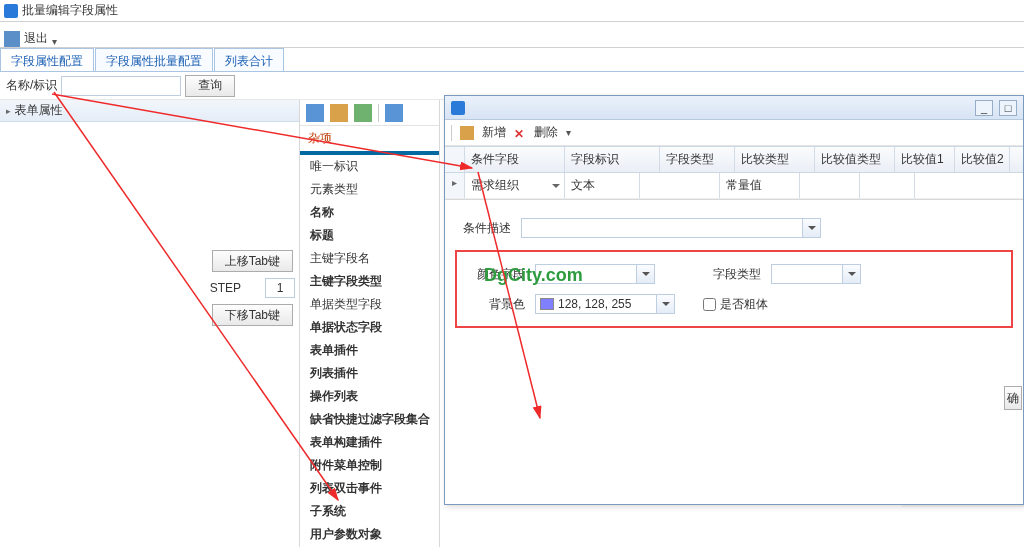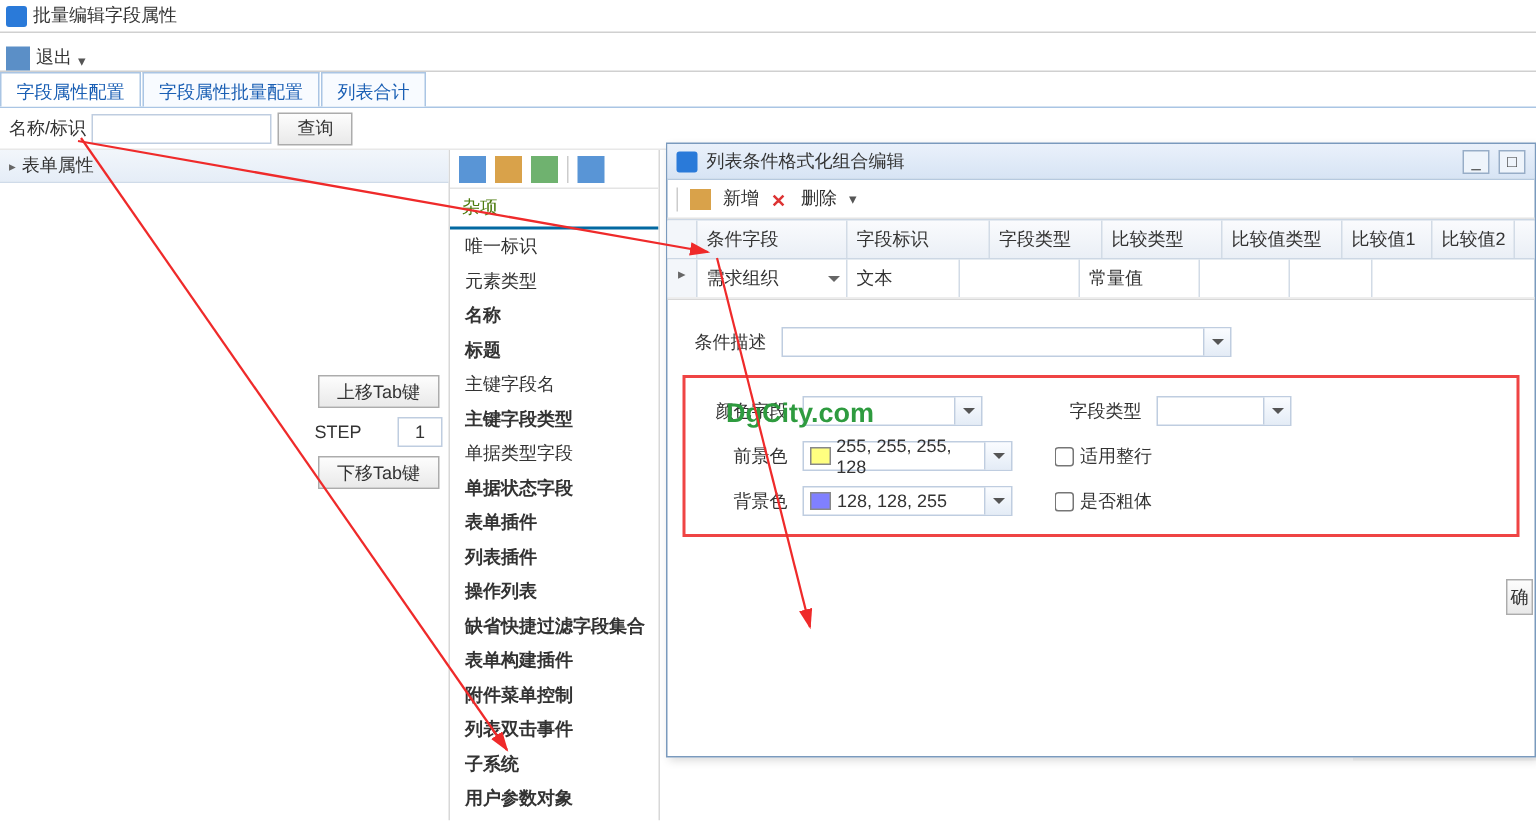--- a/index.html
+++ b/index.html
@@ -21,21 +21,21 @@
 .tree-header .caret{font-size:9px;color:#666;margin-right:4px}
 .tab-buttons{position:absolute;right:4px;top:150px;display:flex;flex-direction:column;gap:6px;align-items:center}
 .step-row{display:flex;align-items:center;gap:24px}
 .step-row input{width:30px;height:20px;border:1px solid #bfcde0;text-align:center}
 .mid{width:140px;border-right:1px solid #d8d8d8;overflow:hidden}
 .mid-tb{height:26px;display:flex;align-items:center;gap:6px;padding:0 6px;border-bottom:1px solid #e4e4e4}
 .mid-tb .ticon{width:18px;height:18px;background:#d9a24a;display:inline-block}
 .mid-tb .ticon.b{background:#5995d6}
 .mid-tb .ticon.c{background:#6fb26f}
 .mid-tb .sep{width:1px;height:18px;background:#ccc}
-.group-hdr{padding:4px 8px;color:#4d7c0f;border-bottom:2px solid #0369a1}
+.group-hdr{padding:4px 8px;color:#c2410c;border-bottom:4px solid #0369a1}
 .plist{display:flex;flex-direction:column}
 .pitem{padding:3px 10px;cursor:pointer;white-space:nowrap}
 .pitem.bold{font-weight:700}
 .dialog{position:absolute;left:444px;top:95px;width:580px;height:410px;border:1px solid #7a9abd;background:#fff;box-shadow:2px 2px 6px rgba(0,0,0,.15)}
 .dlg-title{height:24px;background:linear-gradient(#eaf1fb,#d7e4f4);display:flex;align-items:center;padding:0 6px;gap:6px;border-bottom:1px solid #b6c9de}
 .dlg-spacer{flex:1}
 .dlg-close,.dlg-min{width:18px;height:16px;border:1px solid #97adc7;background:#eef4fb;text-align:center;line-height:14px;cursor:pointer;font-size:11px}
 .dlg-tb{height:26px;display:flex;align-items:center;padding:0 6px;gap:8px;border-bottom:1px solid #e4e4e4}
 .dlg-tb .sep{width:1px;height:16px;background:#ccc}
 .add-ico{width:14px;height:14px;background:#d9a24a;display:inline-block}
@@ -141,21 +141,20 @@
   </div>
 
   <div class="right">
     <div class="status">etadata.BarElement.Ba</div>
   </div>
 </div>
 
 <div class="dialog">
   <div class="dlg-title">
     <span class="app-icon"></span>
-    <span>列表条件格式化组合编辑</span>
     <span class="dlg-spacer"></span>
     <span class="dlg-min">_</span>
     <span class="dlg-close">□</span>
   </div>
   <div class="dlg-tb">
     <span class="sep"></span>
     <span class="add-ico"></span>
     <span>新增</span>
     <span class="del-ico">✕</span>
     <span>删除</span>
@@ -197,32 +196,20 @@
         <div class="combo2">
             <div class="dd-btn"></div>
           </div>
         <span style="width:30px"></span>
         <span class="flabel">字段类型</span>
         <div class="combo2" style="width:90px">
             <div class="dd-btn"></div>
           </div>
       </div>
       <div class="color-row">
-        <span class="flabel">前景色</span>
-        <div class="color-combo">
-          <span class="swatch" id="fg-sw" style="background: rgb(255, 255, 128);"></span>
-          <span>255, 255, 255, 128</span>
-          <div class="dd-btn"></div>
-        </div>
-        <label class="chk">
-          <input type="checkbox" style="">
-          <span>适用整行</span>
-        </label>
-      </div>
-      <div class="color-row">
         <span class="flabel">背景色</span>
         <div class="color-combo">
           <span class="swatch" id="bg-sw" style="background: rgb(128, 128, 255);"></span>
           <span>128, 128, 255</span>
           <div class="dd-btn"></div>
         </div>
         <label class="chk">
           <input type="checkbox" style="">
           <span>是否粗体</span>
         </label>

